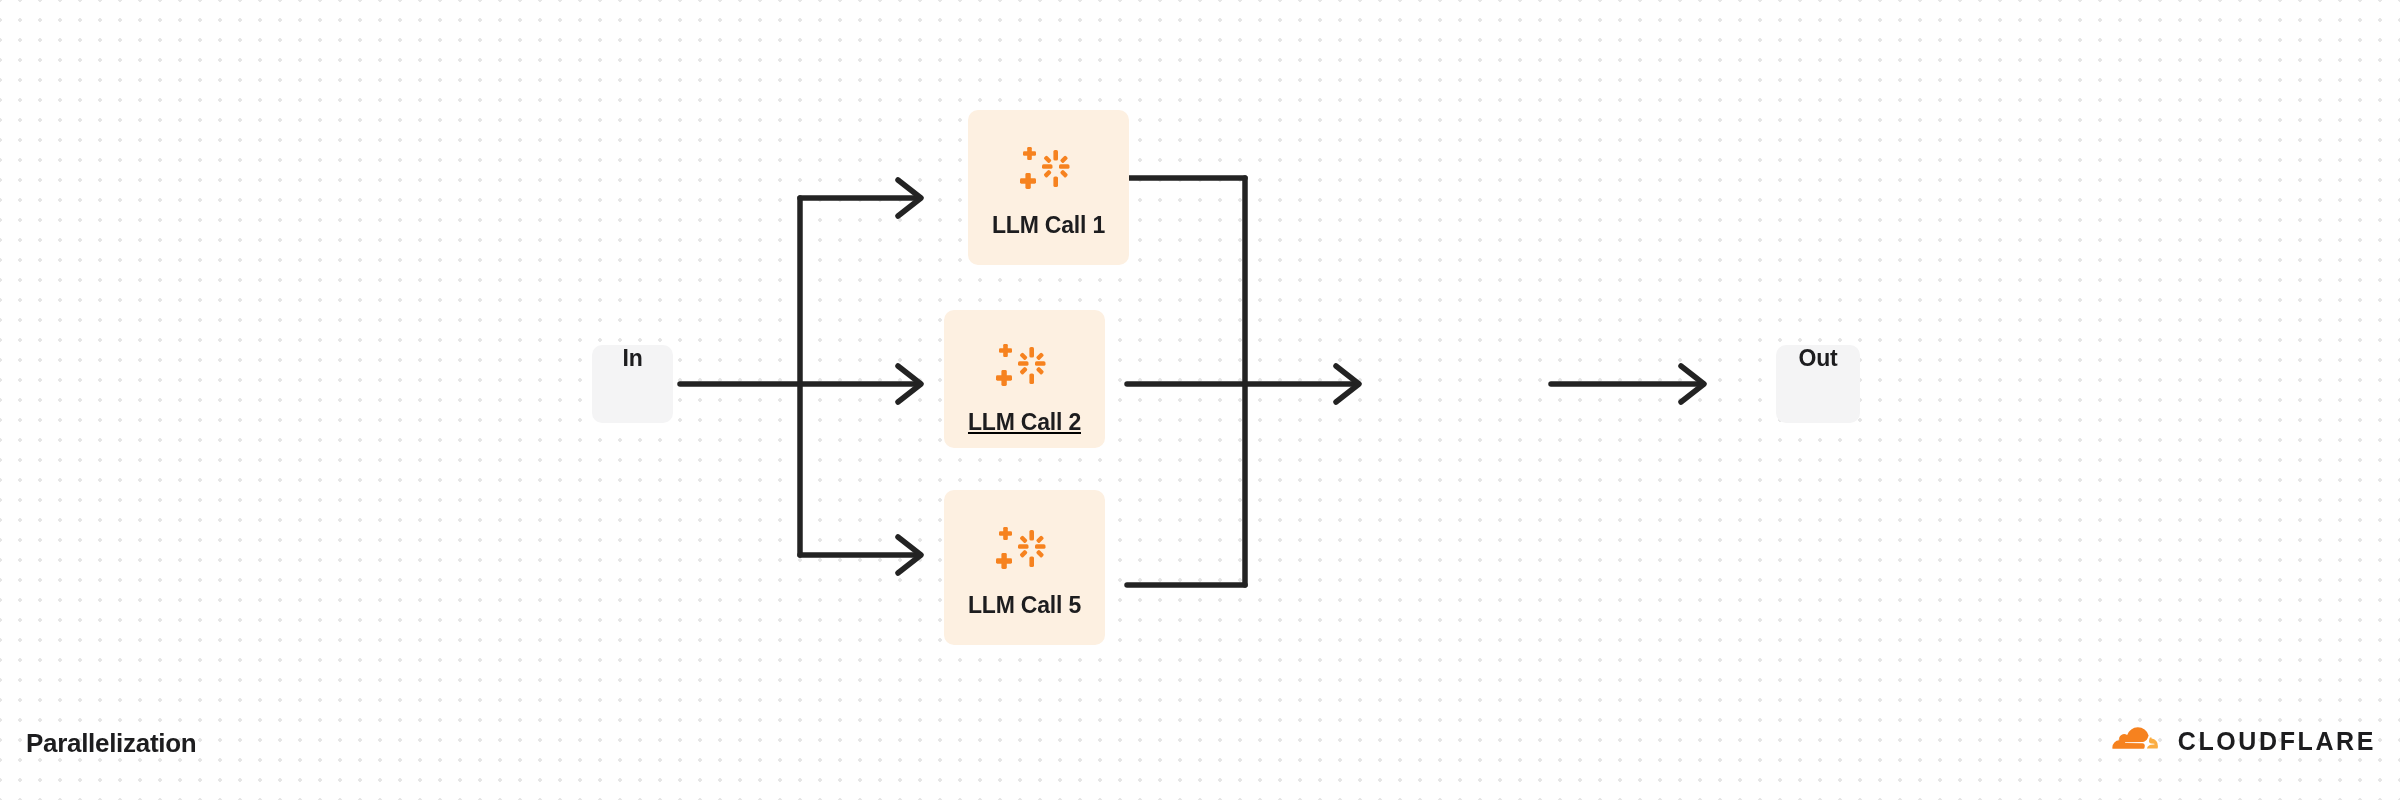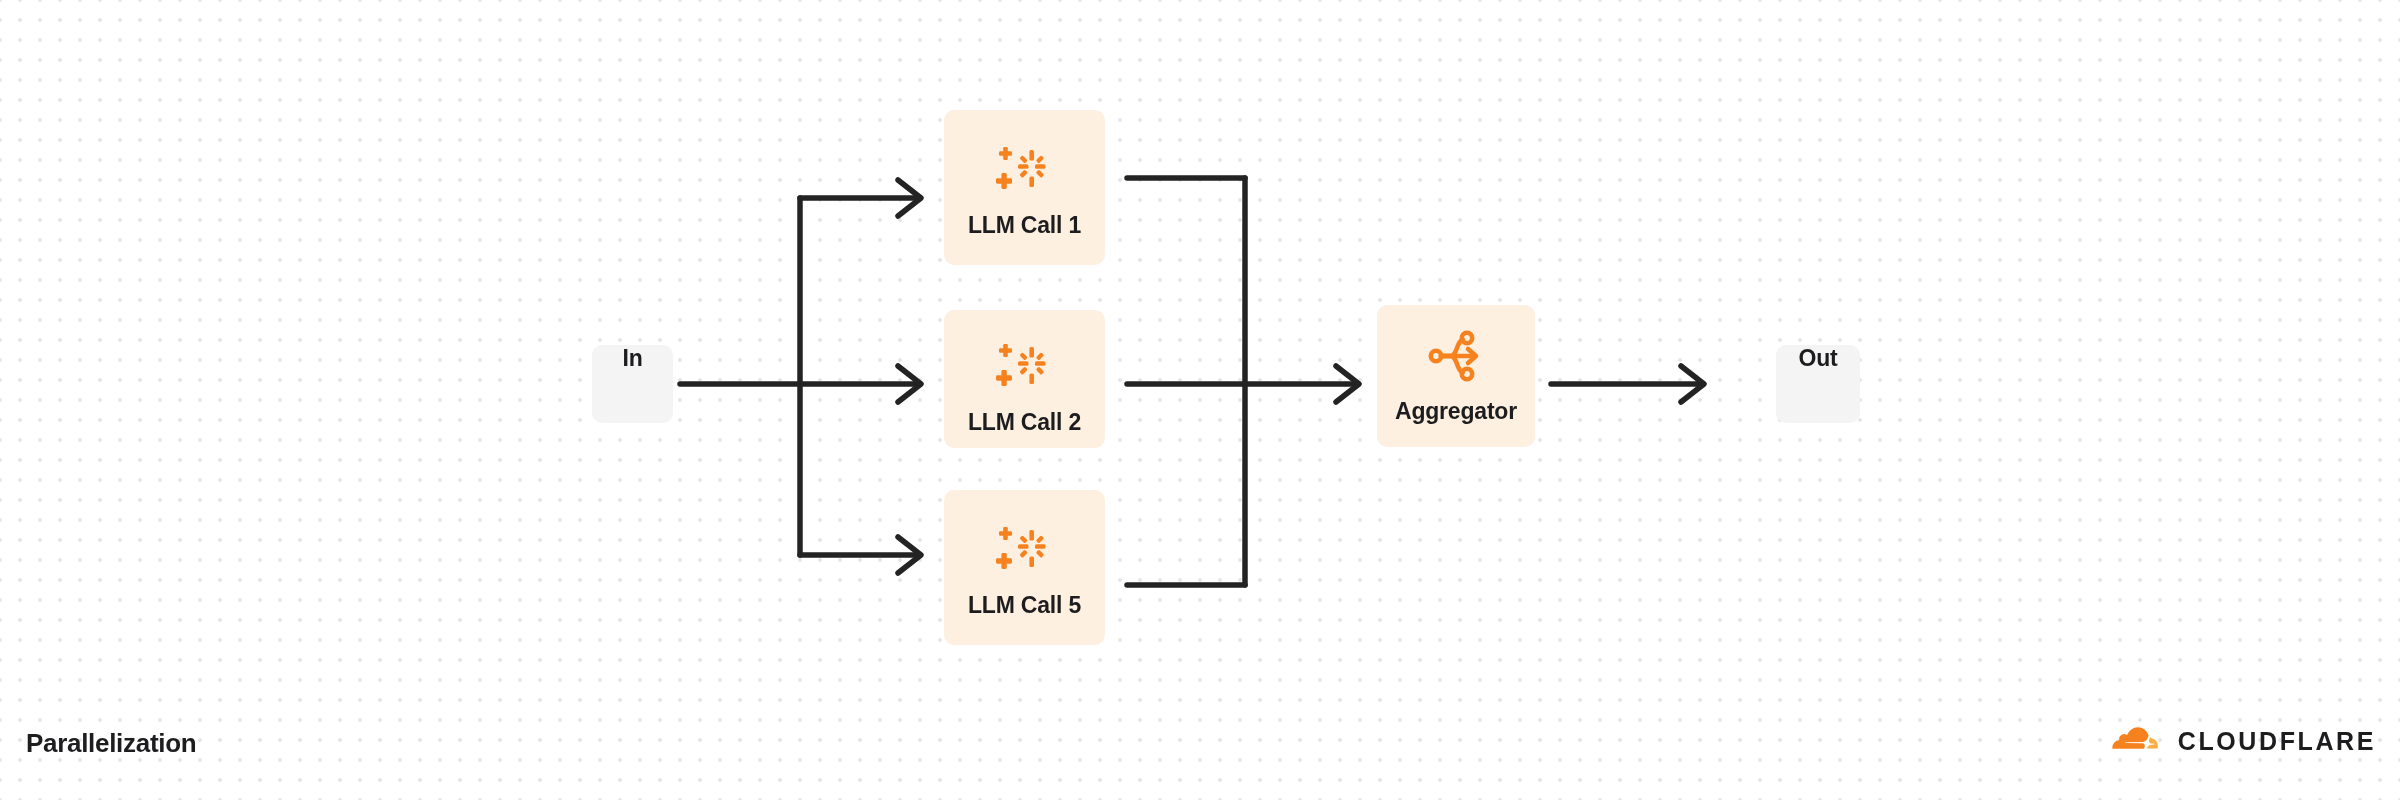--- a/index.html
+++ b/index.html
@@ -55,22 +55,22 @@
   
   #node-in  { left: 592px; top: 345px; width: 81px;  height: 78px; }
   #node-out { left: 1776px; top: 345px; width: 84px; height: 78px; }
 
   
   #node-llm-1 { left: 944px; top: 110px; width: 161px; height: 155px; }
   #node-llm-2 { left: 944px; top: 310px; width: 161px; height: 138px; }
   #node-llm-3 { left: 944px; top: 490px; width: 161px; height: 155px; }
 
   .node-llm .node-icon { margin-bottom: 14px; margin-top: 4px; }
-  #node-llm-1 { justify-content: flex-start; padding-top: 28px; }
-  #node-llm-2 { justify-content: flex-start; padding-top: 25px; }
+  #node-llm-1 { justify-content: flex-start; padding-top: 28px; margin-left: 24px; }
+  #node-llm-2 { justify-content: flex-start; padding-top: 25px; text-decoration: underline; }
   #node-llm-3 { justify-content: flex-start; padding-top: 28px; }
 
   
   #node-agg {
     left: 1377px; top: 305px; width: 158px; height: 142px;
     justify-content: flex-start; padding-top: 23px;
   }
   #node-agg .node-icon { margin-bottom: 14px; }
   .agg-label { font-size: 23px; }
 
@@ -234,40 +234,20 @@
             <rect x="19.8" y="5.6" width="4.4" height="7.6" rx="1.5" transform="rotate(45 22 9.4)"></rect>
             <rect x="3.4" y="20" width="4.4" height="7.6" rx="1.5" transform="rotate(45 5.6 23.8)"></rect>
             <rect x="19.8" y="20" width="4.4" height="7.6" rx="1.5" transform="rotate(-45 22 23.8)"></rect>
           </g>
         </g>
       </svg>
     </span>
     <span class="node-label llm-label">LLM Call 5</span>
   </div>
 
-  <div class="node node-agg" id="node-agg">
-    <span class="node-icon">
-      <svg width="58" height="56" viewBox="0 0 58 56" xmlns="http://www.w3.org/2000/svg">
-        <g stroke="#f6821f" fill="none" stroke-width="4.6" stroke-linecap="round" stroke-linejoin="round">
-
-          <path d="M 14 28 L 24 28 C 30 28 30 12 36 12"></path>
-          <path d="M 14 28 L 24 28 C 30 28 30 44 36 44"></path>
-          <path d="M 14 28 L 48 28"></path>
-
-          <polyline points="41,21 49,28 41,35"></polyline>
-        </g>
-        <g fill="none" stroke="#f6821f" stroke-width="4.6">
-          <circle cx="9" cy="28" r="5.2"></circle>
-          <circle cx="40" cy="10" r="5.2"></circle>
-          <circle cx="40" cy="46" r="5.2"></circle>
-        </g>
-      </svg>
-    </span>
-    <span class="node-label agg-label">Aggregator</span>
-  </div>
 
   <div class="node node-io" id="node-out">
     <span class="node-label io-label">Out</span>
   </div>
 
   <div id="diagram-title">Parallelization</div>
 
   <div id="brand-logo">
     <span style="line-height:0;">
       <svg width="62" height="30" viewBox="0 0 62 30" xmlns="http://www.w3.org/2000/svg">

